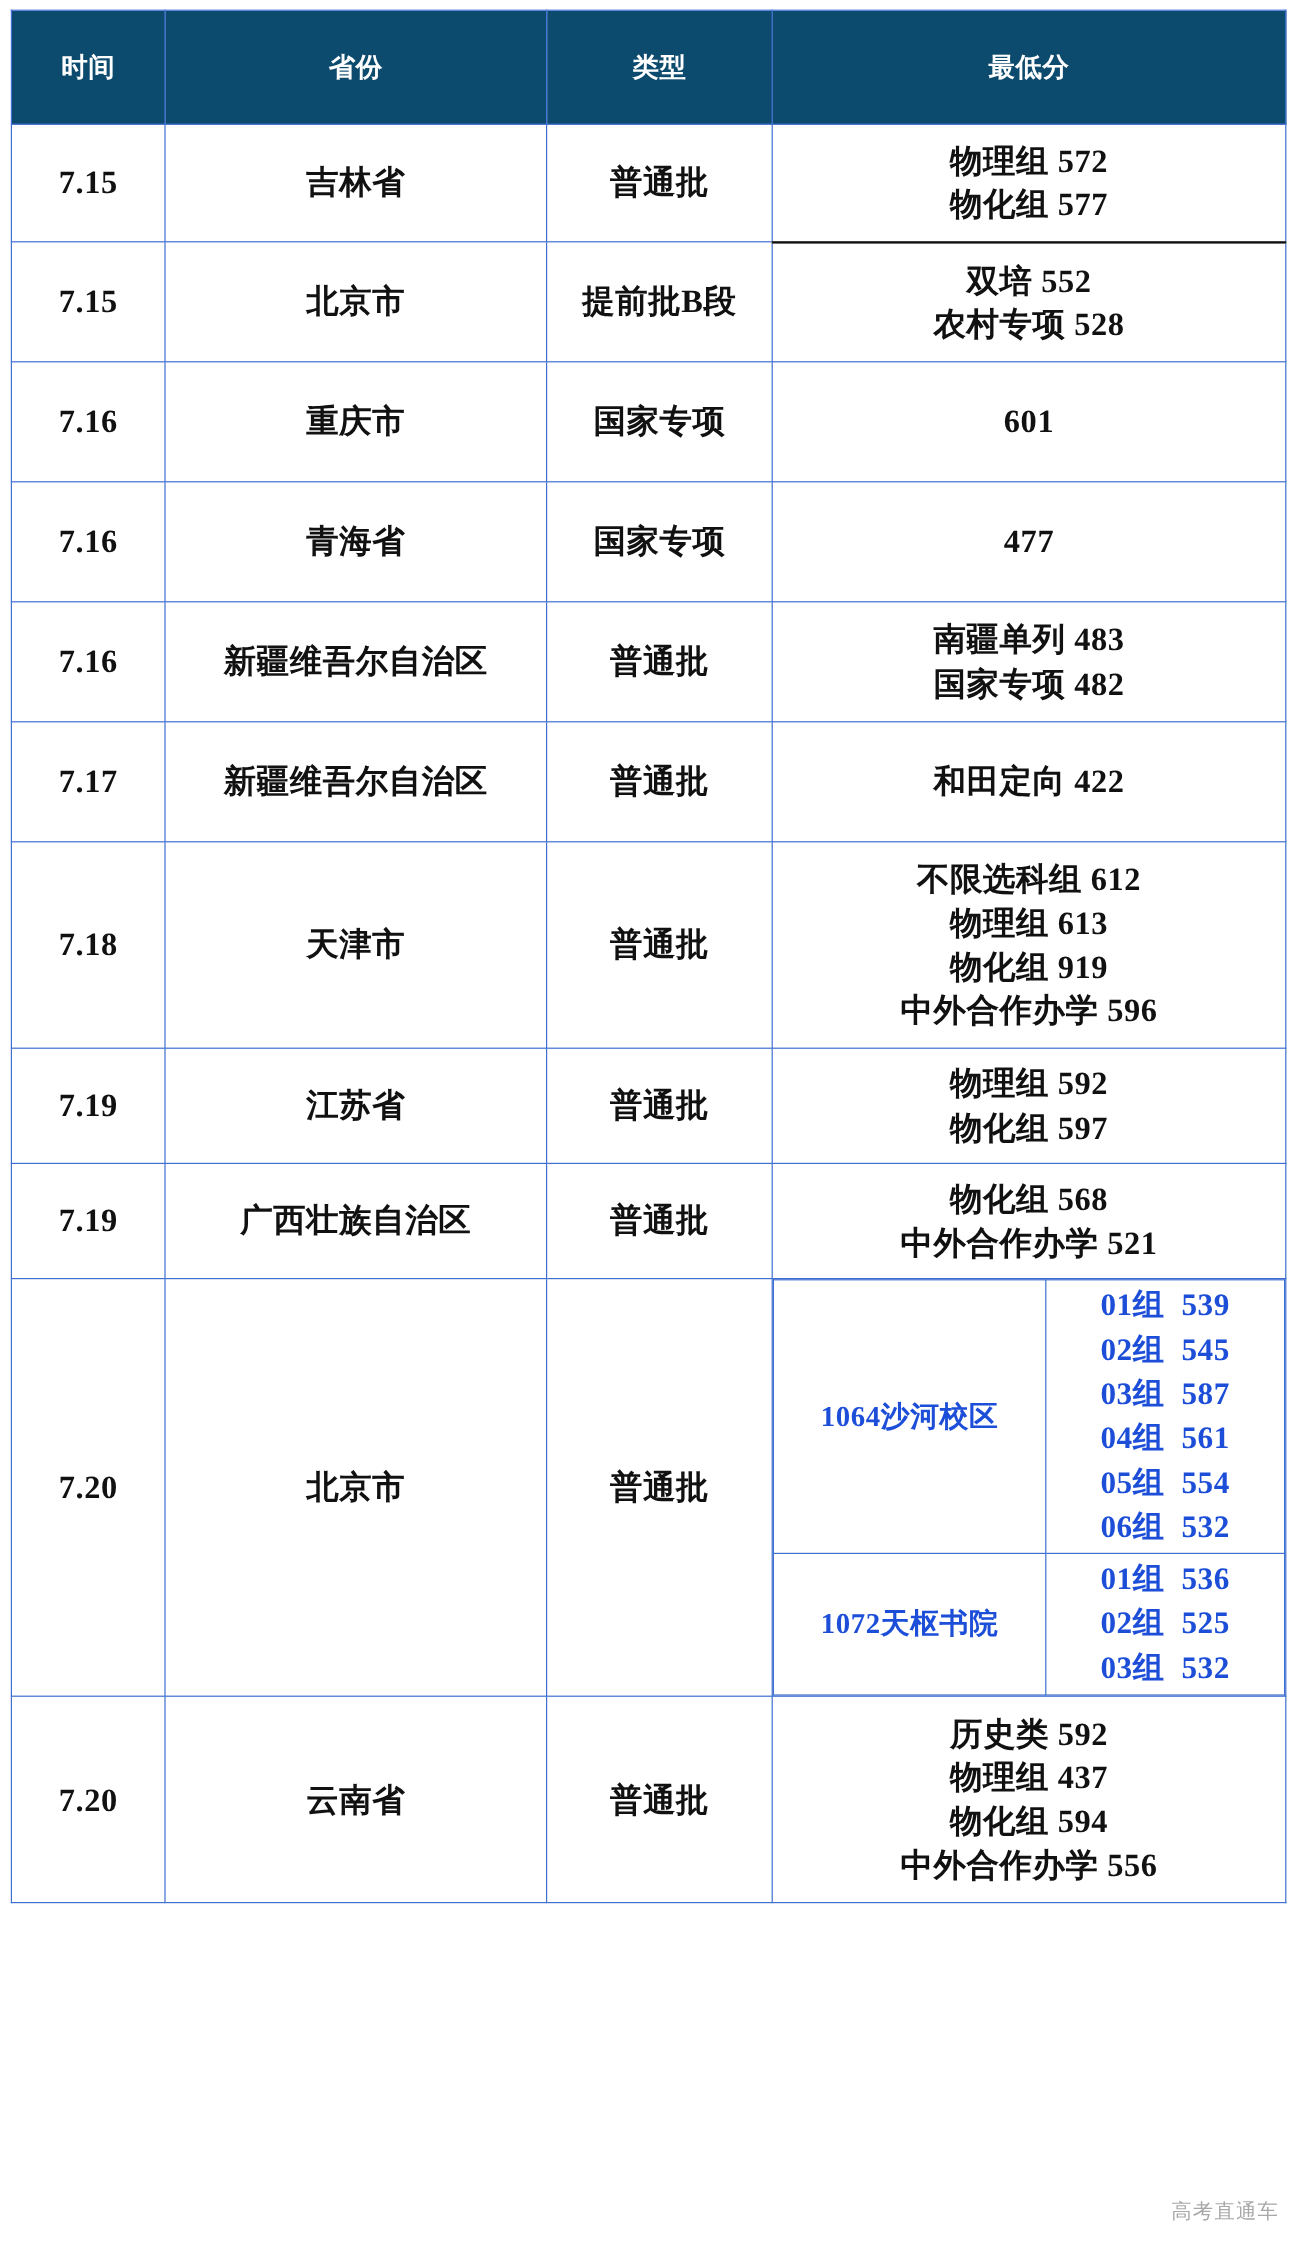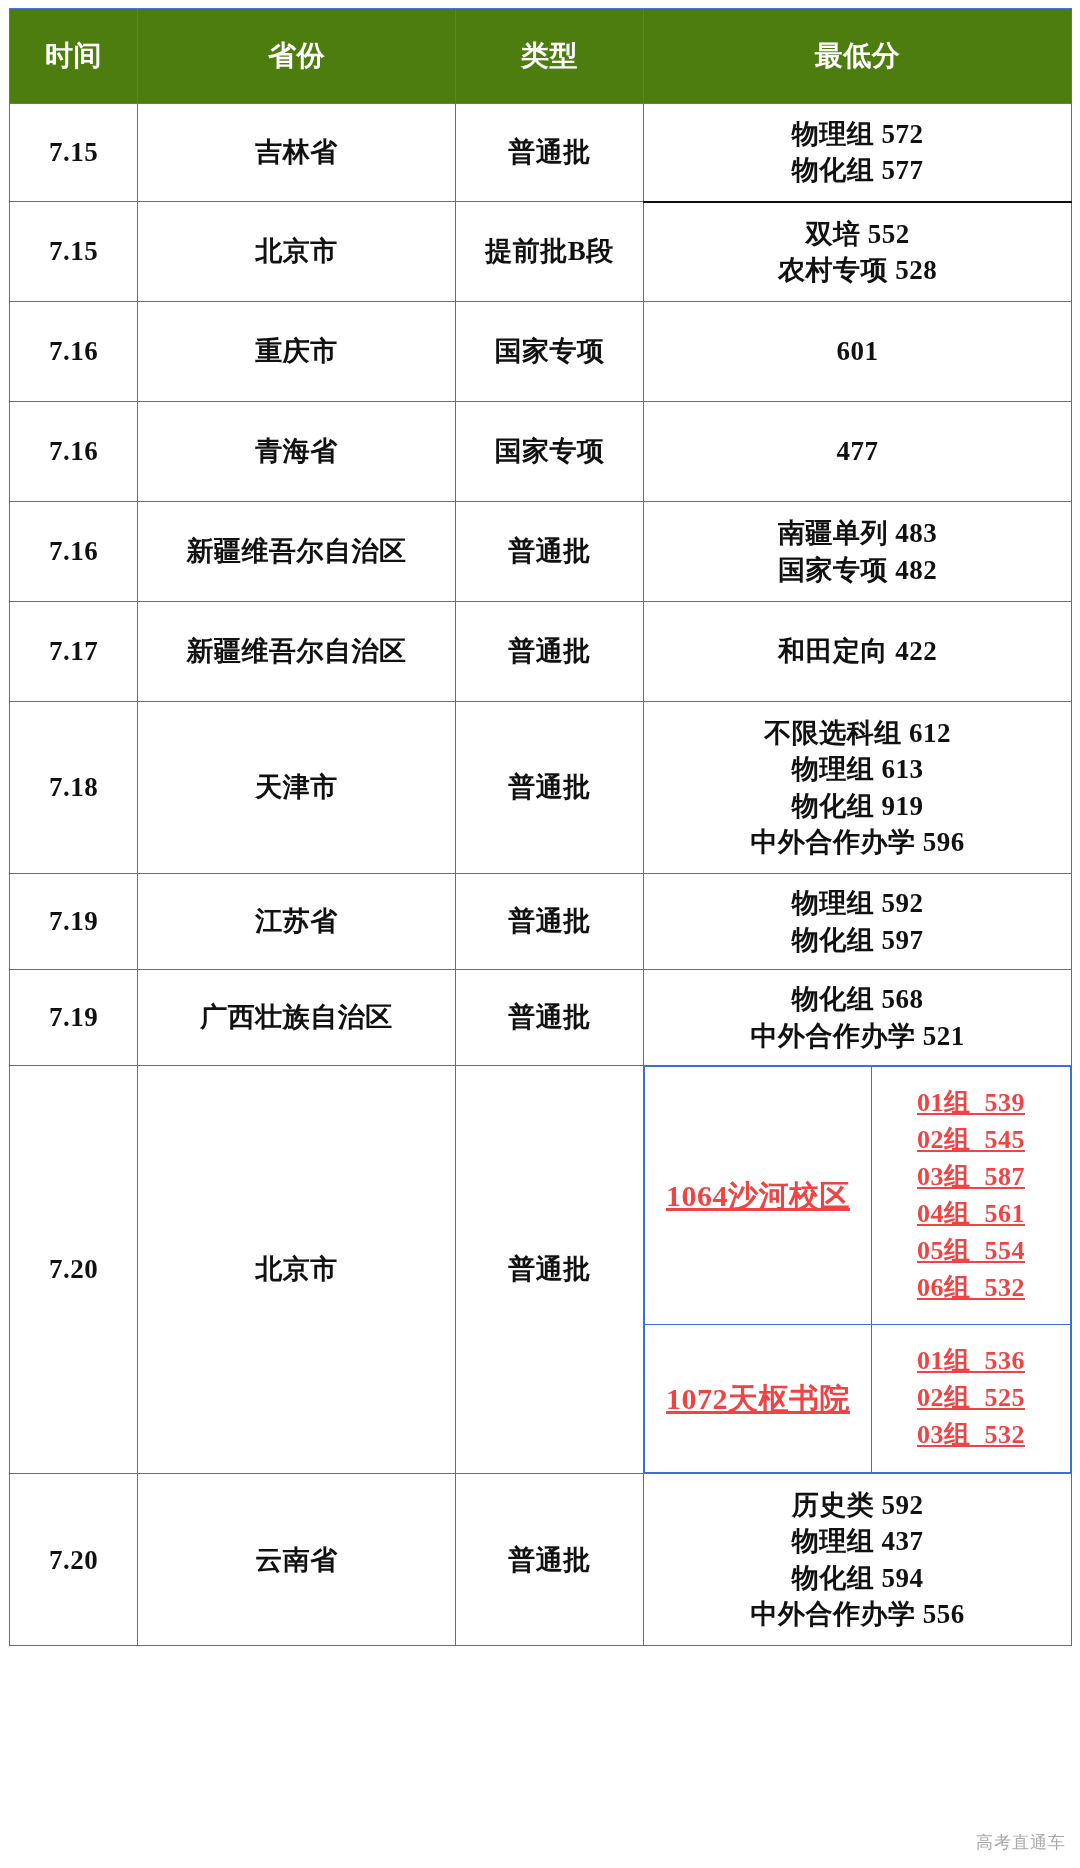--- a/index.html
+++ b/index.html
@@ -35,23 +35,23 @@
     text-align: center;
     vertical-align: middle;
     color: #111111;
     font-size: 27px;
     line-height: 1.34;
     padding: 6px 4px;
     font-weight: 700;
     letter-spacing: 0.5px;
   }
   .score-table thead th {
-    background: #4d7c0f;
+    background: #0c4a6e;
     color: #ffffff;
-    font-size: 28px;
+    font-size: 22px;
     height: 82px;
     border-color: #4472d8;
     font-weight: 700;
   }
   .score-table tbody td {
     background: #ffffff;
   }
   .cell-time { font-size: 26px; }
   .cell-prov { font-size: 28px; }
   .cell-type { font-size: 27px; }
@@ -72,28 +72,27 @@
   
   .nested {
     border-collapse: collapse;
     table-layout: fixed;
     width: 100%;
     height: 100%;
   }
   .nested td {
     border: 1px solid #3f6fd0;
     font-size: 26px;
-    padding: 18px 4px;
+    padding: 3px 4px;
     font-weight: 700;
-    color: #ef4444;
-    text-decoration: underline;
+    color: #1d4ed8;
   }
   .nested td.campus-name {
     width: 218px;
-    font-size: 30px;
+    font-size: 24px;
   }
   .nested td.groups {
     text-align: center;
   }
   .grp-list span {
     display: block;
     white-space: pre;
     text-align: center;
     font-size: 26px;
     line-height: 1.42;

